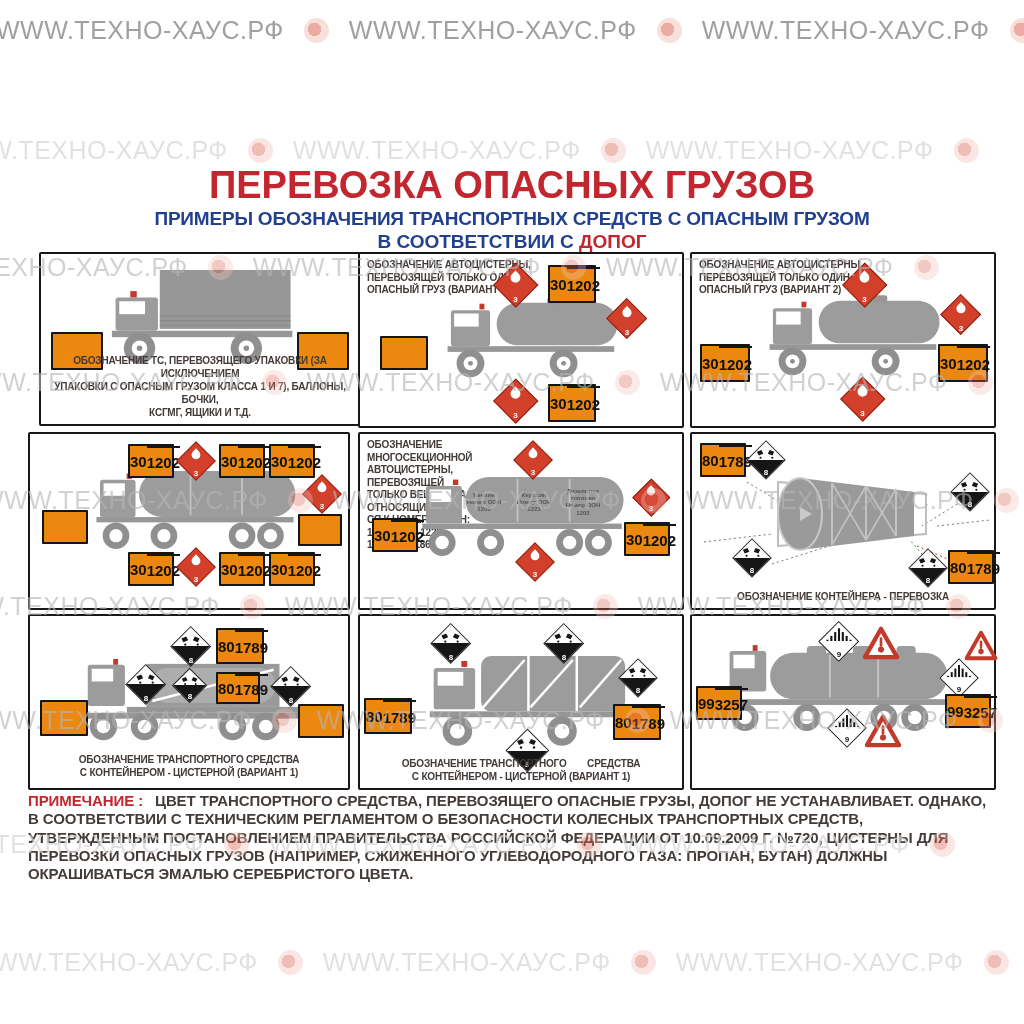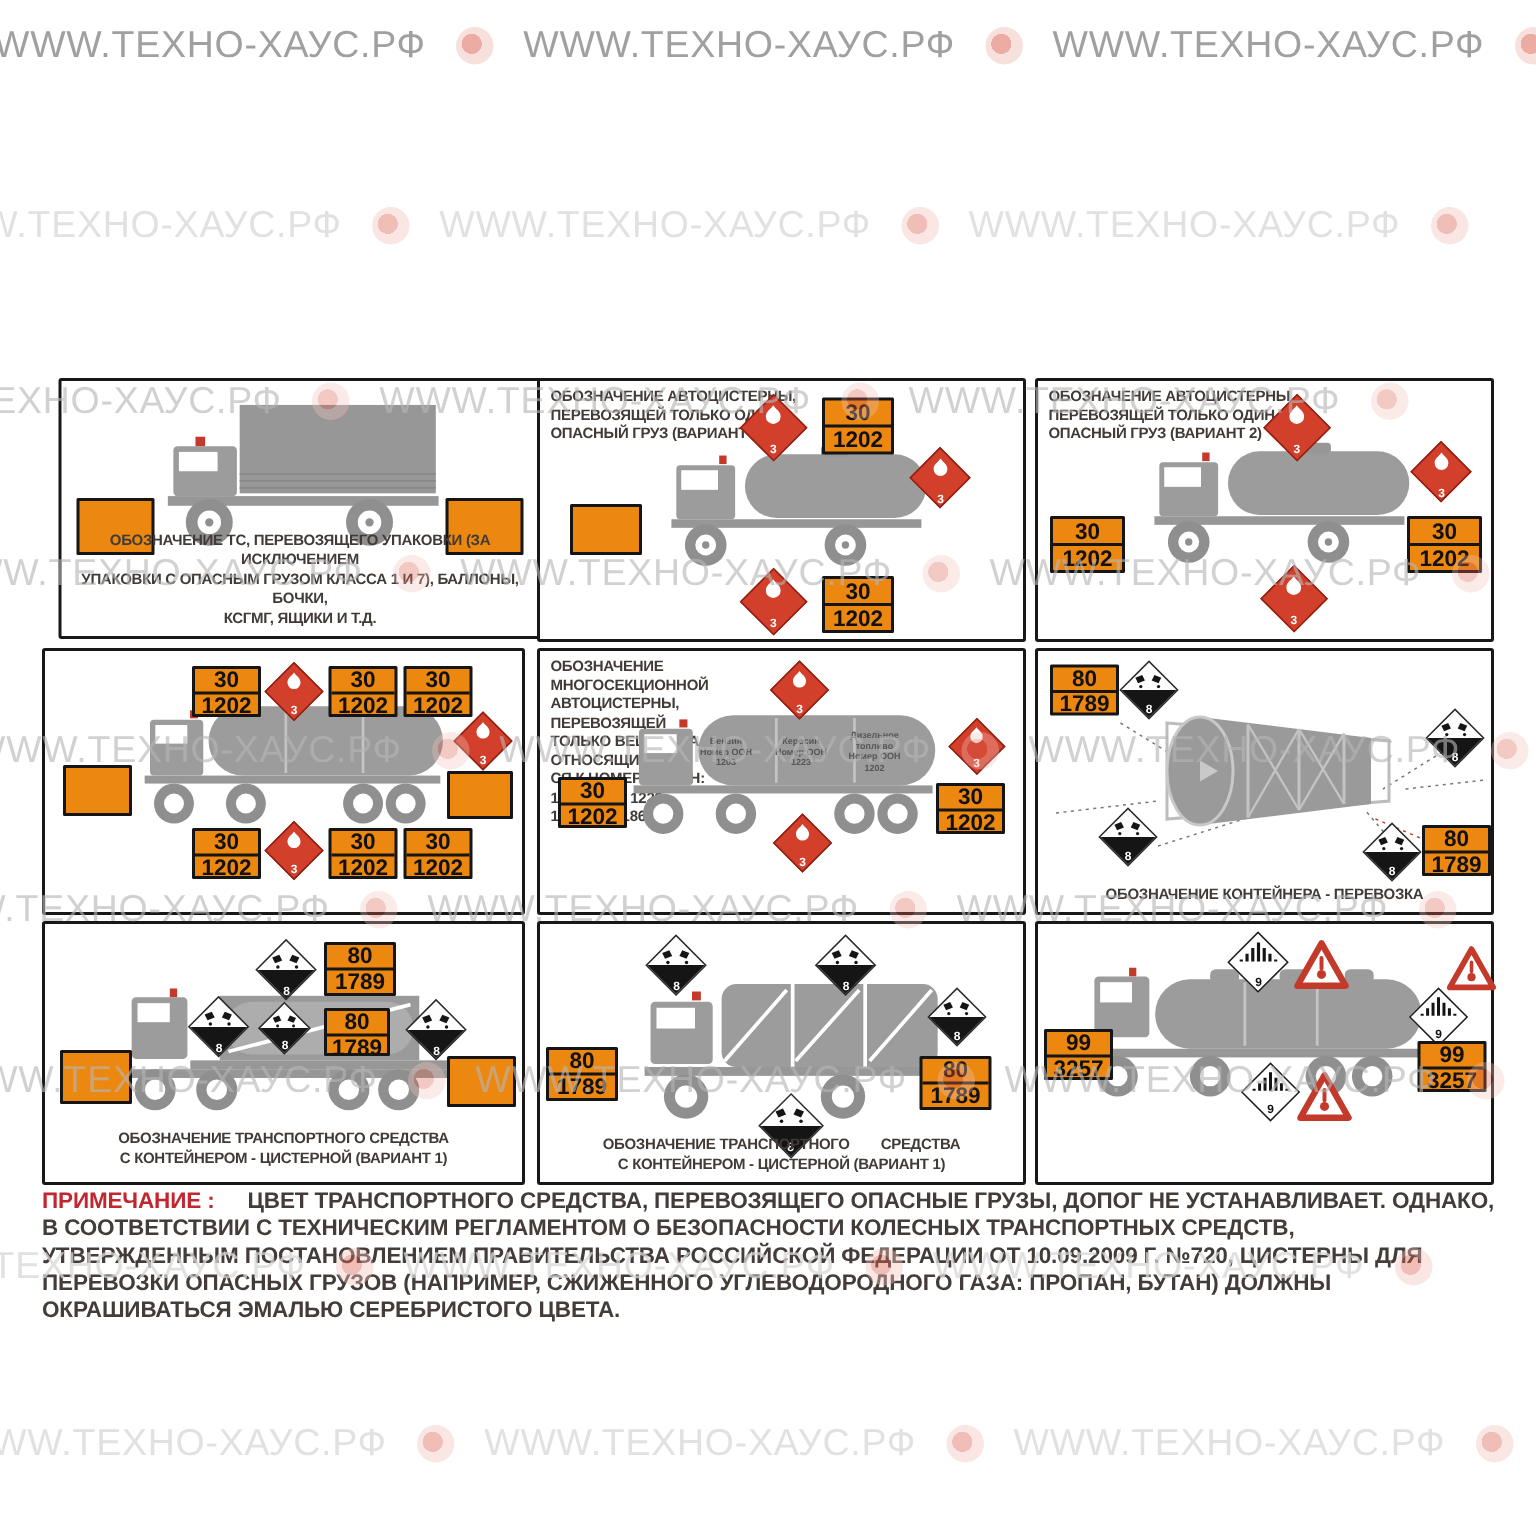--- a/index.html
+++ b/index.html
@@ -32,42 +32,42 @@
   #p7{left:0;top:362px;width:322px;height:176px}
   #p8{left:330px;top:362px;width:326px;height:176px}
   #p9{left:662px;top:362px;width:306px;height:176px}
   .cap{position:absolute;left:4px;right:4px;bottom:5px;text-align:center;font-weight:700;
        font-size:10px;line-height:1.3;color:#413A36;white-space:pre-line;letter-spacing:-.2px;}
   .pnote{position:absolute;left:7px;top:5px;font-weight:700;font-size:10px;line-height:1.25;
          color:#413A36;white-space:pre-line;text-align:left;letter-spacing:-.2px;}
   .art{position:absolute;}
   
   .plate{position:absolute;background:#EC870F;border:2px solid #151515;border-radius:1px;box-sizing:border-box;}
-  .pn{display:flex;flex-direction:column;color:#111;}
+  .pn{display:flex;flex-direction:row;color:#111;}
   .pn b{flex:1;display:flex;align-items:center;justify-content:center;font-size:15px;line-height:1;font-weight:700;}
   .pn b.b2{border-top:2px solid #151515;}
   
   .dm{position:absolute;}
   .dm .sq{position:absolute;left:15%;top:15%;width:70%;height:70%;transform:rotate(45deg);box-sizing:border-box;}
   .dm3 .sq{background:#D2402C;border:1px solid #8f1f12;}
   .dm8 .sq{background:linear-gradient(135deg,#fdfdfd 0 50%,#151515 50% 100%);border:1px solid #2a2a2a;}
   .dm9 .sq{background:#fff;border:1.3px solid #1d1d1d;}
   .dm svg.ic{position:absolute;left:0;top:0;width:100%;height:100%;}
   .cnum{position:absolute;left:0;right:0;bottom:7%;text-align:center;font-size:8px;font-weight:700;}
   .dm3 .cnum,.dm8 .cnum{color:#fff;}
   .dm9 .cnum{color:#111;bottom:9%;}
   .tri{position:absolute;}
   .tri svg{width:100%;height:100%;display:block;}
   
   .tl{position:absolute;font-size:6px;line-height:1.2;font-weight:700;color:#555;
       text-align:center;white-space:pre-line;z-index:3;}
   
   .note{position:absolute;left:28px;right:26px;top:792px;z-index:10;font-weight:700;
         font-size:15px;line-height:1.22;color:#433C38;letter-spacing:-.1px;text-align:left;}
-  .note .nl{color:#C2262E;margin-right:22px;}
+  .note .nl{color:#C2262E;margin-right:12px;}
 </style>
 </head>
 <body>
 
 <div class="pg">
 
   <div id="wm-layer">
       <div class="wm-row wm-dark" style="top: 16px; left: -4px;">
         <span>WWW.ТЕХНО-ХАУС.РФ</span>
         <span class="wm-logo"></span>
@@ -135,20 +135,25 @@
       <div class="wm-row wm-light" style="top: 948px; left: -30px;">
         <span>WWW.ТЕХНО-ХАУС.РФ</span>
         <span class="wm-logo"></span>
         <span>WWW.ТЕХНО-ХАУС.РФ</span>
         <span class="wm-logo"></span>
         <span>WWW.ТЕХНО-ХАУС.РФ</span>
         <span class="wm-logo"></span>
       </div>
     </div>
 
+  <div class="hdr">
+    <div class="t">ПЕРЕВОЗКА ОПАСНЫХ ГРУЗОВ</div>
+    <div class="s1">ПРИМЕРЫ ОБОЗНАЧЕНИЯ ТРАНСПОРТНЫХ СРЕДСТВ С ОПАСНЫМ ГРУЗОМ</div>
+    <div class="s2"><span>В СООТВЕТСТВИИ С </span><span class="acc">ДОПОГ</span></div>
+  </div>
 
   <div class="grid">
 
     <div class="panel" id="p1">
       <svg class="art" style="left:58px;top:12px;width:198px;height:100px" viewBox="0 0 215 108">
         <rect x="66" y="4" width="142" height="64" fill="#979797"></rect>
         <path d="M66 54h142M66 59h142M66 64h142" stroke="#888" stroke-width="1.2"></path>
         <rect x="34" y="27" width="7" height="7" fill="#C33A2A"></rect>
         <rect x="18" y="34" width="46" height="36" rx="3" fill="#9c9c9c"></rect>
         <rect x="22" y="38" width="28" height="14" fill="#fff"></rect>

